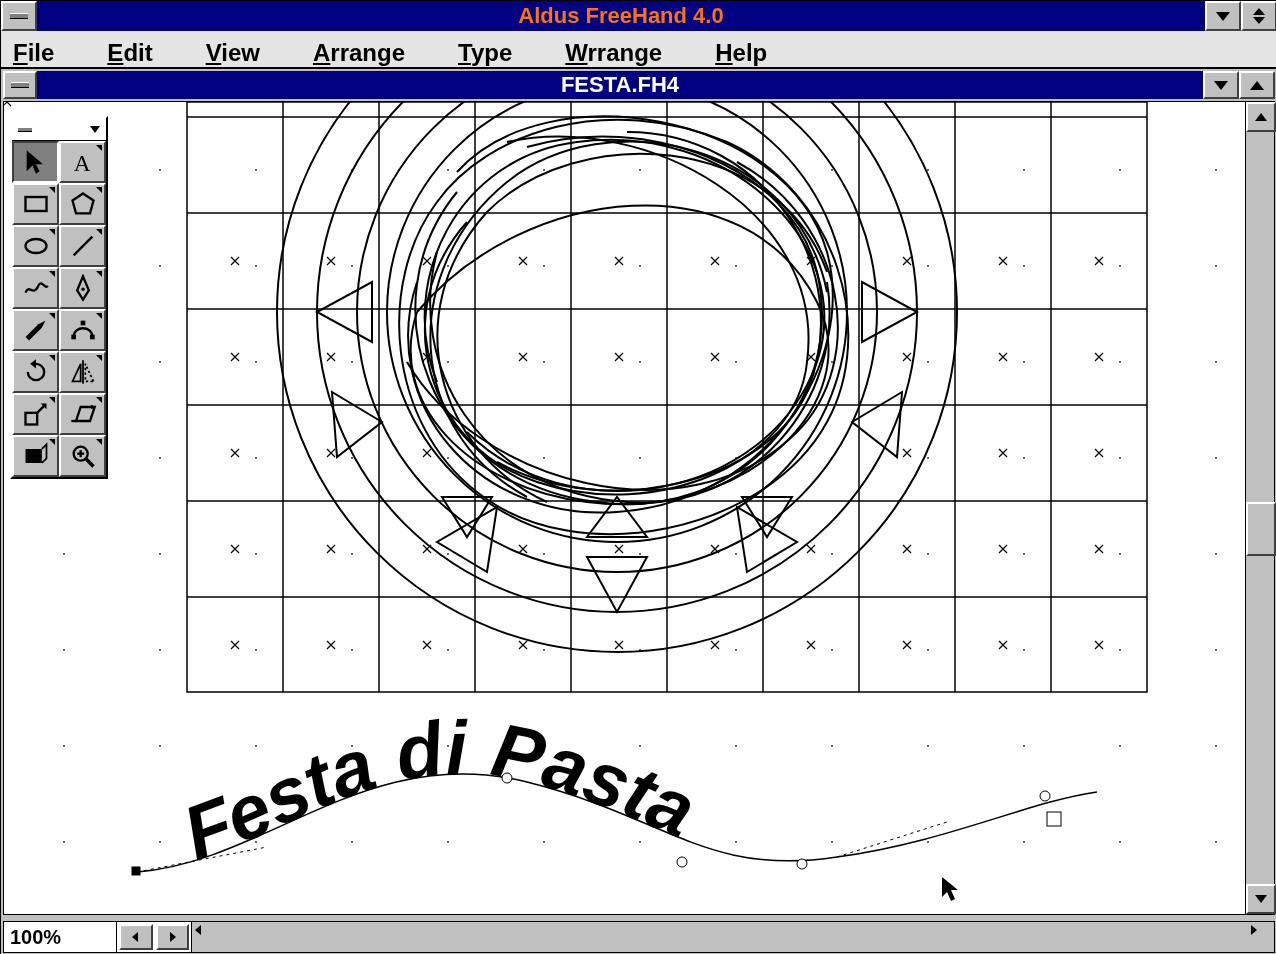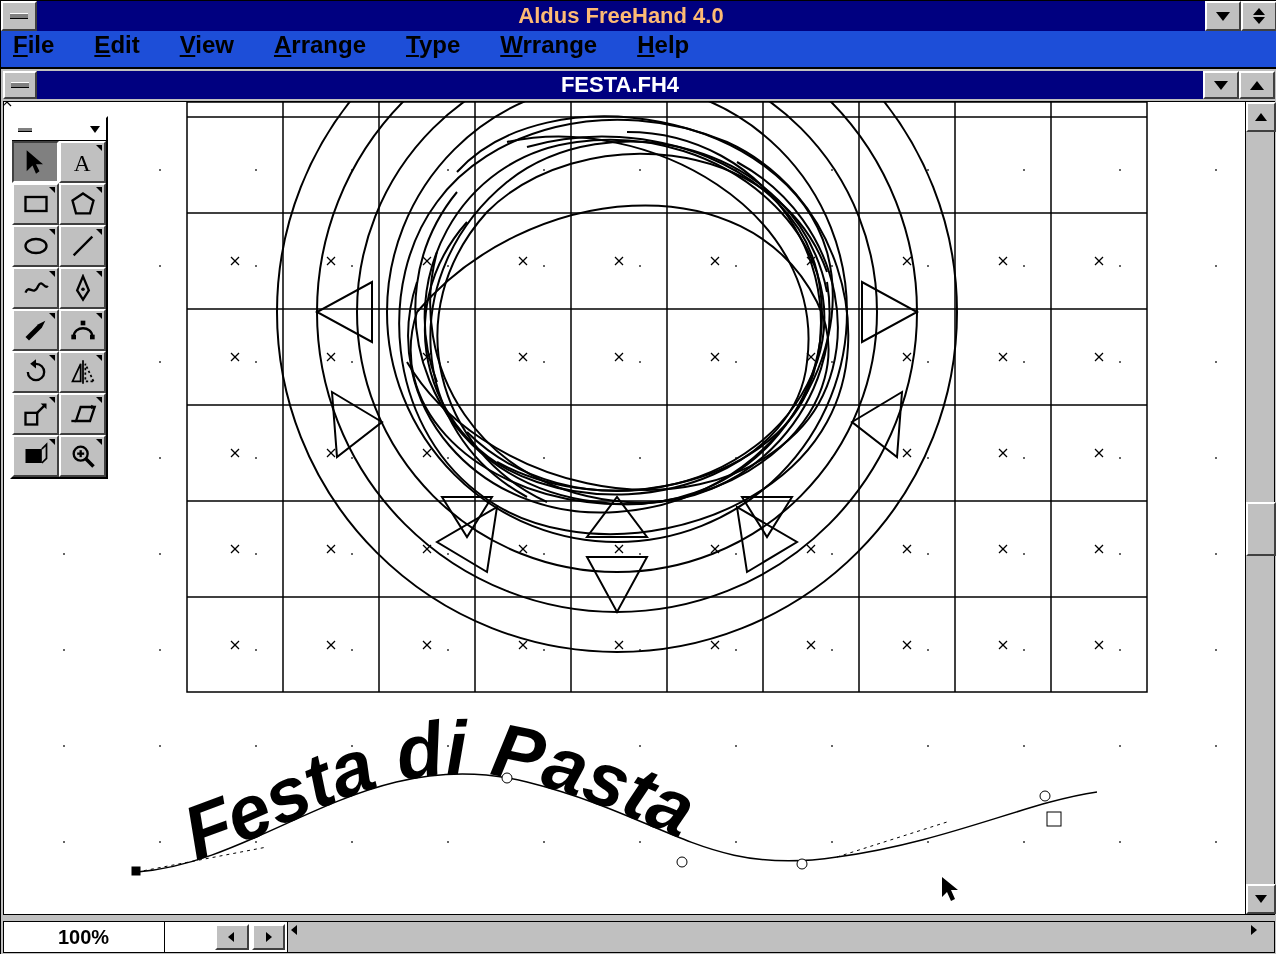--- a/index.html
+++ b/index.html
@@ -1,32 +1,32 @@
 <!DOCTYPE html>
 <html><head>
 <meta charset="utf-8">
 <style>
   html,body{margin:0;padding:0;font-family:"MS Sans Serif",Arial,sans-serif;font-size:12px;background:#c0c0c0;}
   .screen{width:1276px;height:954px;position:relative;overflow:hidden;background:#c0c0c0;border:1px solid #000;}
   
-  .app-titlebar{display:flex;align-items:stretch;height:30px;background:#000080;color:#fdba74;}
+  .app-titlebar{display:flex;align-items:stretch;height:30px;background:#000080;color:#f97316;}
   .sysmenu{width:32px;display:flex;align-items:center;justify-content:center;background:#c0c0c0;
            border-top:2px solid #fff;border-left:2px solid #fff;border-right:2px solid #404040;border-bottom:2px solid #404040;}
   .sysmenu .bar{width:18px;height:4px;background:#808080;border-top:1px solid #fff;border-bottom:1px solid #000;}
   .app-title{flex:1;display:flex;align-items:center;justify-content:center;font-weight:bold;font-size:22px;}
   .winbtns{display:flex;}
   .winbtn{width:32px;display:flex;align-items:center;justify-content:center;background:#c0c0c0;
           border-top:2px solid #fff;border-left:2px solid #fff;border-right:2px solid #404040;border-bottom:2px solid #404040;font-weight:bold;}
   .tri-down{width:0;height:0;border-left:7px solid transparent;border-right:7px solid transparent;border-top:9px solid #000;}
   .tri-up  {width:0;height:0;border-left:7px solid transparent;border-right:7px solid transparent;border-bottom:9px solid #000;}
   .tri-updown{display:flex;flex-direction:column;gap:2px;align-items:center}
   .tri-updown .u{width:0;height:0;border-left:6px solid transparent;border-right:6px solid transparent;border-bottom:7px solid #000;}
   .tri-updown .d{width:0;height:0;border-left:6px solid transparent;border-right:6px solid transparent;border-top:7px solid #000;}
   
-  .menubar{height:36px;background:#1d4ed8;border-bottom:2px solid #000;display:flex;align-items:flex-start;padding:0 12px;gap:40px;}
+  .menubar{height:36px;background:#e5e5e5;border-bottom:2px solid #000;display:flex;align-items:flex-end;padding:0 12px;gap:53px;}
   .menuitem{font-size:24px;font-weight:bold;cursor:default;}
   .menuitem .u{text-decoration:underline;}
   
   .doc-titlebar{display:flex;align-items:stretch;height:28px;background:#000080;color:#fff;margin:2px;}
   .doc-titlebar .sysmenu{width:30px;}
   .doc-title{flex:1;display:flex;align-items:center;justify-content:center;font-weight:bold;font-size:22px;}
   .workarea{position:relative;background:#fff;margin:0 2px;border:1px solid #000;height:812px;}
   
   .vscroll{position:absolute;top:0;right:0;width:28px;height:100%;background:#c0c0c0;border-left:1px solid #000;}
   .vscroll .btn,.hscroll .btn{position:absolute;width:26px;height:26px;background:#c0c0c0;
@@ -44,21 +44,21 @@
   .tbtitle .mini .bar{width:14px;height:3px;background:#808080;border-top:1px solid #fff;border-bottom:1px solid #000;}
   .tbtitle .dd{margin-left:auto;width:22px;height:100%;display:flex;align-items:center;justify-content:center;}
   .tbgrid{display:grid;grid-template-columns:1fr 1fr;}
   .tool{height:38px;border-top:2px solid #fff;border-left:2px solid #fff;border-right:2px solid #404040;border-bottom:2px solid #404040;
         display:flex;align-items:center;justify-content:center;background:#c0c0c0;position:relative;}
   .tool.sel{background:#808080;border-top:2px solid #404040;border-left:2px solid #404040;border-right:2px solid #fff;border-bottom:2px solid #fff;}
   .tool .corner{position:absolute;top:2px;right:2px;width:0;height:0;border-top:6px solid #000;border-left:6px solid transparent;}
   .tool svg{width:28px;height:28px;}
   
   .statusbar{position:absolute;left:2px;right:2px;bottom:2px;height:30px;background:#fff;border:1px solid #000;display:flex;align-items:stretch;}
-  .statcell{border-right:1px solid #000;display:flex;align-items:center;padding:0 6px;font-size:20px;font-weight:bold;margin-left:48px;}
+  .statcell{border-right:1px solid #000;display:flex;align-items:center;padding:0 6px;font-size:20px;font-weight:bold;}
   .zoom{width:100px;}
   .pgbtns{width:70px;padding:0 2px;display:flex;gap:3px;align-items:center;}
   .pgbtn{flex:1;height:22px;border-top:2px solid #fff;border-left:2px solid #fff;border-right:2px solid #404040;border-bottom:2px solid #404040;
          background:#c0c0c0;display:flex;align-items:center;justify-content:center;}
   .viewmode{width:230px;}
   .status-hscroll{flex:1;display:flex;align-items:center;position:relative;background:#c0c0c0;}
   .status-hscroll .btn{position:relative;width:26px;height:26px;}
   .status-hscroll .track{flex:1;height:26px;background:#c0c0c0;}
   
   .canvas{position:absolute;inset:0;right:28px;}

